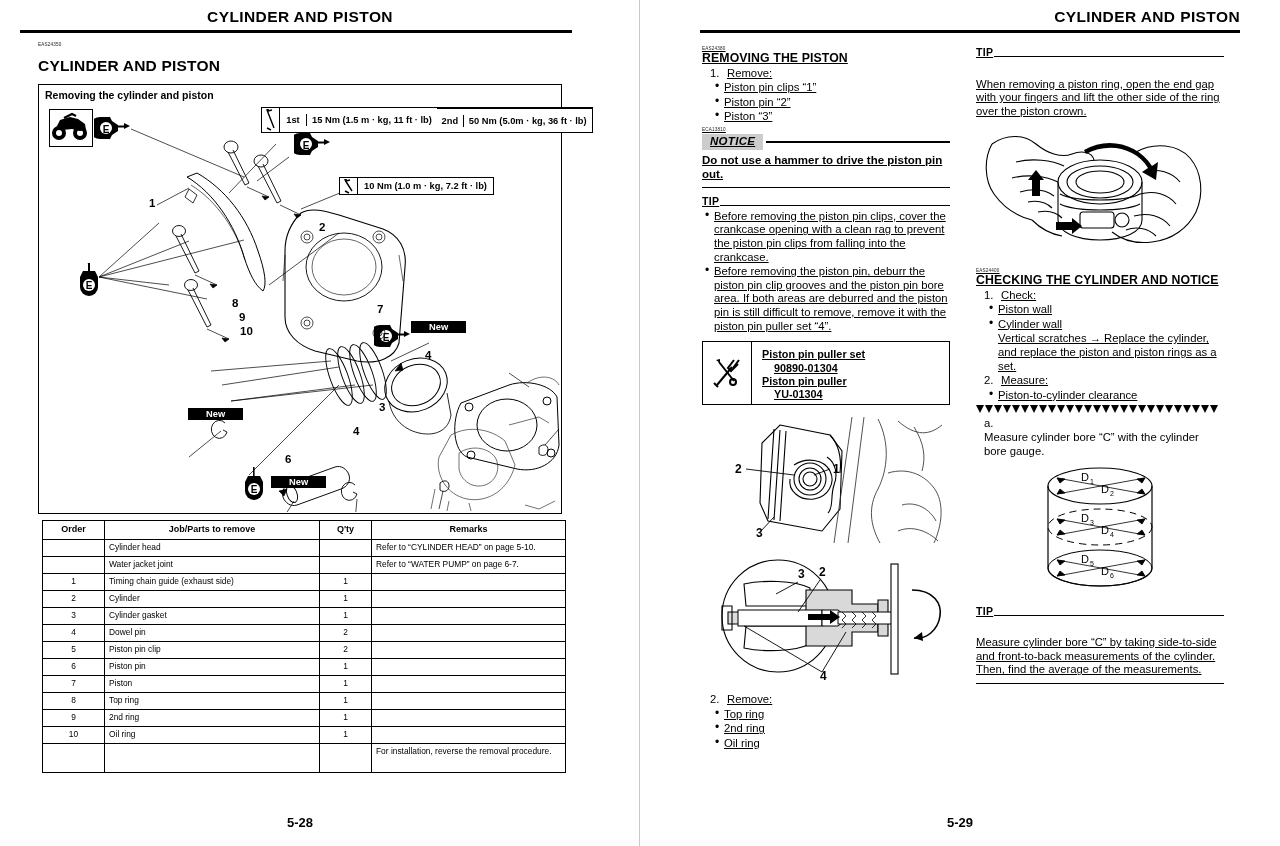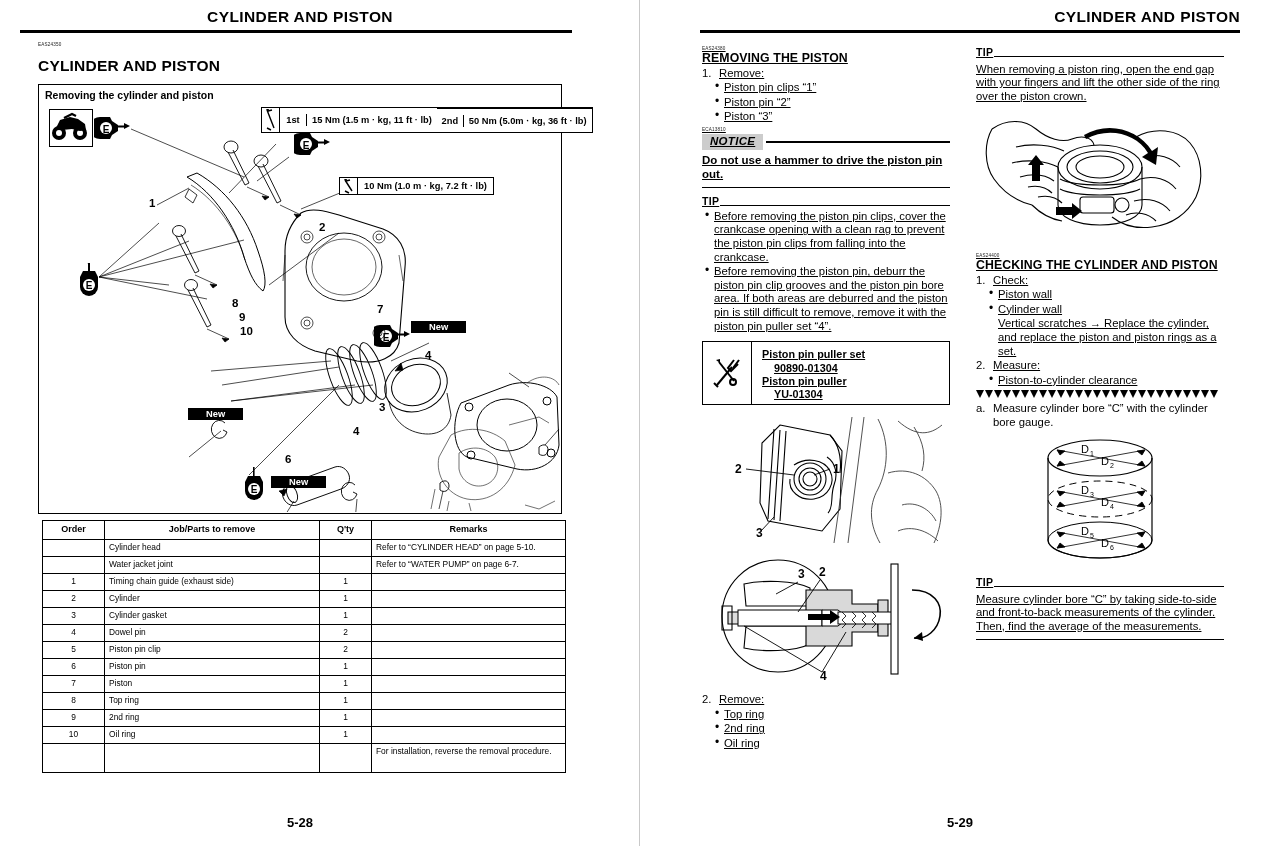--- a/index.html
+++ b/index.html
@@ -67,33 +67,33 @@
   table.parts td.c{text-align:center;}
   table.parts tr.thick th{border-top:1.6px solid #000;border-bottom:1.6px solid #000;}
   table.parts tr.last td{height:24px;}
 
   
   .col{position:absolute;top:46px;width:248px;font-size:11.3px;line-height:13.6px;text-decoration:underline;}
   .col.c1{left:702px;}
   .col.c2{left:976px;}
 
   h3.head{font-size:12.3px;font-weight:bold;margin:0 0 1px 0;letter-spacing:.1px;}
-  .num{margin:1px 0 0 0;padding-left:0;}
+  .num{margin:1px 0 0 8px;padding-left:0;}
   .num .n{display:inline-block;width:17px;}
   ul.bul{list-style:none;margin:0;padding:0;}
   ul.bul li{position:relative;padding-left:12px;margin:1px 0;}
   ul.bul li:before{content:"\2022";position:absolute;left:3px;top:-1px;font-size:12px;}
   ul.bul li.noind{padding-left:22px;}
   ul.bul li.noind:before{left:13px;}
   .sub-ind{padding-left:22px;margin:0;}
 
   .tip-hdr{display:flex;align-items:center;margin-top:7px;}
   .tip-hdr .lbl{font-size:10.5px;font-weight:bold;letter-spacing:.3px;margin-right:1px;}
   .tip-hdr .ln{flex:1;height:1px;background:#000;position:relative;top:4px;}
-  .tip-body{margin-top:3px;}
+  .tip-body{margin-top:18px;}
   .rule{height:1.6px;background:#000;margin:6px 0 0 0;}
   .rule.thin{height:1px;}
 
   .notice-hdr{display:flex;align-items:center;margin-top:1px;}
   .notice-hdr .box{background:#ccc;border:0;font-size:11.5px;font-weight:bold;font-style:italic;
                    padding:1px 8px;letter-spacing:.3px;}
   .notice-hdr .ln{flex:1;height:1.6px;background:#000;margin-left:3px;}
   .notice-body{font-weight:bold;font-size:11.5px;line-height:14px;margin-top:3px;}
 
   .toolbox{border:1.6px solid #000;display:flex;margin-top:8px;height:62px;}
@@ -636,21 +636,21 @@
         </g>
 
         <path d="M110 30 C132 18 160 24 172 44 L166 48 L180 56 L182 38 L176 42 C162 20 132 12 108 26 Z" fill="#000"></path>
 
         <path d="M62 78 L62 62 L58 62 L66 52 L74 62 L70 62 L70 78 Z" fill="#000" transform="translate(-6,-6)"></path>
         <path d="M92 104 L108 104 L108 100 L118 108 L108 116 L108 112 L92 112 Z" fill="#000" transform="translate(-12,-6)"></path>
       </svg>
     </div>
 
     <div class="eascode" style="margin-top:8px;">EAS24400</div>
-    <h3 class="head">CHECKING THE CYLINDER AND PISTON</h3>
+    <h3 class="head">CHECKING THE CYLINDER AND NOTICE</h3>
 
     <div class="num">
       <span class="n">1.</span><span>Check:</span>
     </div>
     <ul class="bul">
       <li class="noind">Piston wall</li>
       <li class="noind">Cylinder wall</li>
     </ul>
     <div class="sub-ind">Vertical scratches → Replace the cylinder, and replace the piston and piston rings as a set.</div>
 

